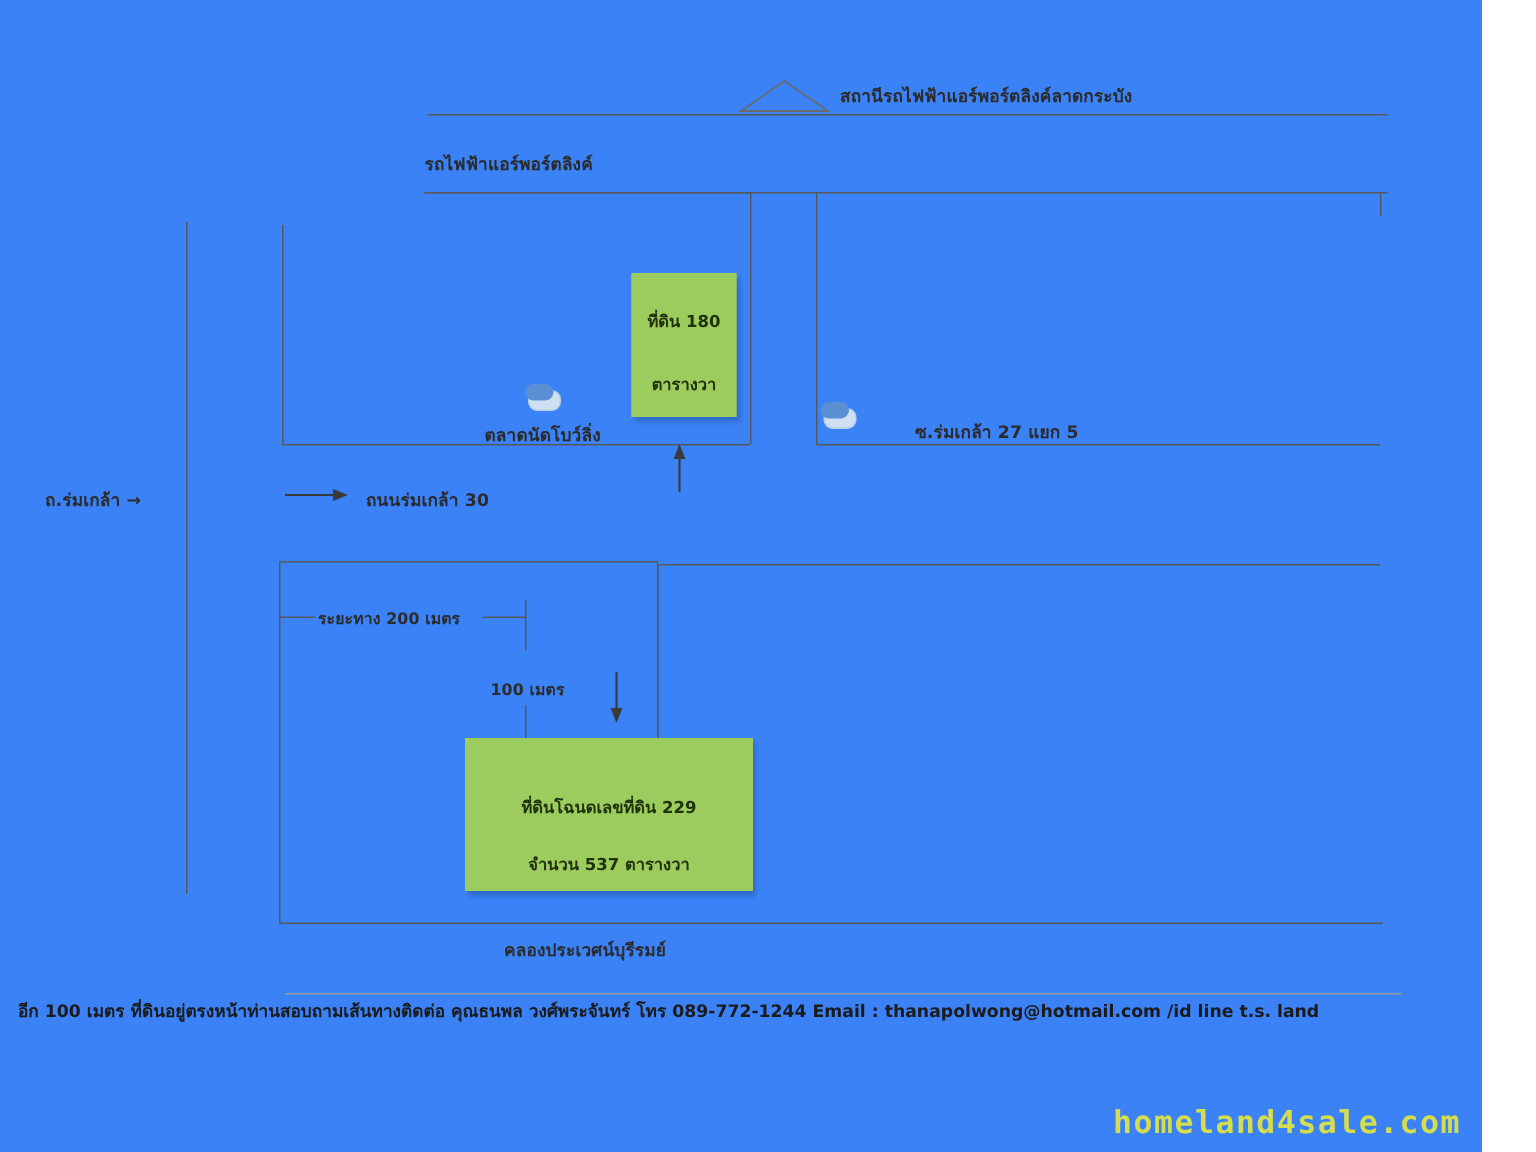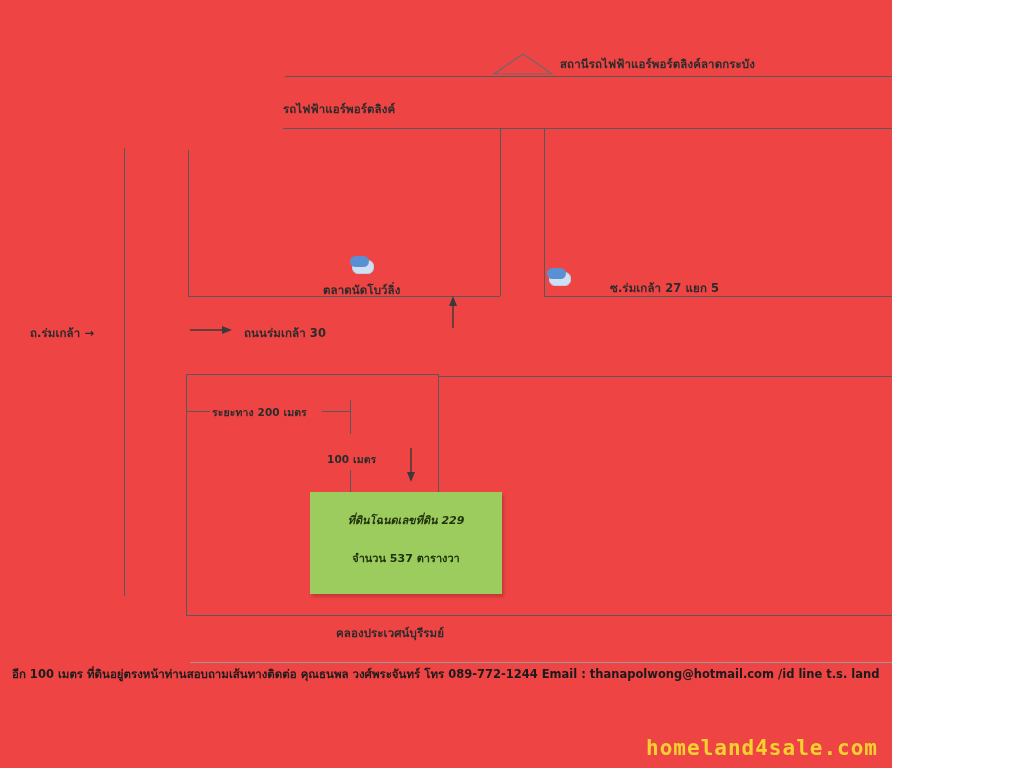--- a/index.html
+++ b/index.html
@@ -6,23 +6,23 @@
     margin: 0;
     padding: 0;
     background: #ffffff;
   }
   body {
     font-family: "DejaVu Sans", "Liberation Sans", sans-serif;
     color: #1a1a1a;
   }
   #page {
     position: relative;
-    width: 892px;
+    width: 988px;
     height: 768px;
-    background: #ef4444;
+    background: #3b82f6;
     overflow: hidden;
   }
 
   
   .hline {
     position: absolute;
     height: 0;
     border-top: 1px solid #58585a;
   }
   .vline {
@@ -144,20 +144,24 @@
   <div class="vline" style="left:500px; top:128px; height:168px;"></div>
 
   <div class="hline" style="left:283px; top:128px; width:218px;"></div>
 
   <div class="vline" style="left:544px; top:128px; height:168px;"></div>
 
   <div class="hline" style="left:544px; top:296px; width:376px;"></div>
 
   <div class="vline" style="left:920px; top:128px; height:16px;"></div>
 
+  <div class="parcel" style="left:421px; top:182px; width:70px; height:96px;">
+    <div class="ptext" style="margin-top:22px;">ที่ดิน 180</div>
+    <div class="ptext" style="margin-top:24px;">ตารางวา</div>
+  </div>
 
   <div class="pin" style="left:350px; top:256px;">
     <div class="pin-shadow"></div>
       <div class="pin-top"></div>
   </div>
   <div class="label" style="left:323px; top:281px;">ตลาดนัดโบว์ลิ่ง</div>
 
   <div class="pin" style="left:547px; top:268px;">
     <div class="pin-shadow"></div>
       <div class="pin-top"></div>
@@ -200,21 +204,21 @@
   <div class="vline" style="left:350px; top:470px; height:28px;"></div>
 
   <div class="arrow" style="left:404px; top:448px;">
     <svg width="14" height="34" viewBox="0 0 14 34">
       <line x1="7" y1="0" x2="7" y2="26" stroke="#3a3a3a" stroke-width="1.4"></line>
       <polygon points="7,34 3,24 11,24" fill="#3a3a3a"></polygon>
     </svg>
   </div>
 
   <div class="parcel" style="left:310px; top:492px; width:192px; height:102px;">
-    <div class="ptext" style="margin-top:18px;font-style:italic;">ที่ดินโฉนดเลขที่ดิน 229</div>
+    <div class="ptext" style="margin-top:36px;">ที่ดินโฉนดเลขที่ดิน 229</div>
     <div class="ptext" style="margin-top:20px;">จำนวน 537 ตารางวา</div>
   </div>
 
   <div class="hline" style="left:186px; top:615px; width:736px;"></div>
   <div class="label" style="left:336px; top:624px;">คลองประเวศน์บุรีรมย์</div>
 
   <div class="hline" style="left:190px; top:662px; width:744px; border-top-color:#9a9a9c;"></div>
 
   <div id="footer">
     <div class="fline l2"><span>อีก 100 เมตร ที่ดินอยู่ตรงหน้าท่านสอบถามเส้นทางติดต่อ คุณธนพล วงศ์พระจันทร์ โทร 089-772-1244  Email : </span><span class="email">thanapolwong@hotmail.com</span><span> /id line t.s. land</span></div>

